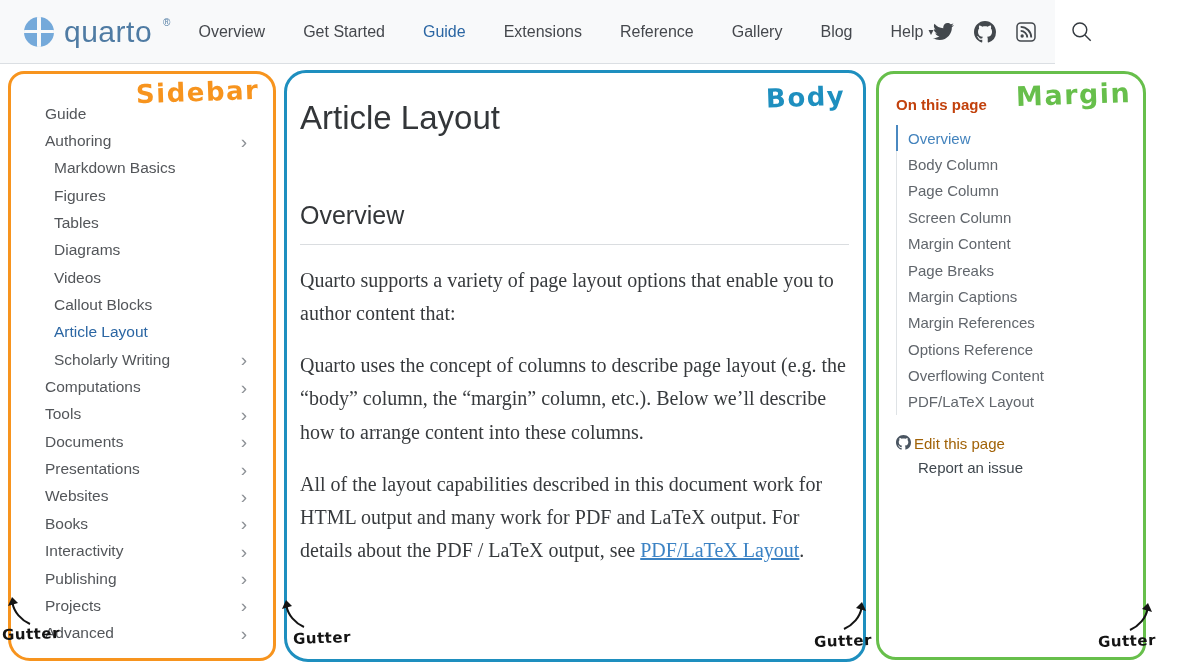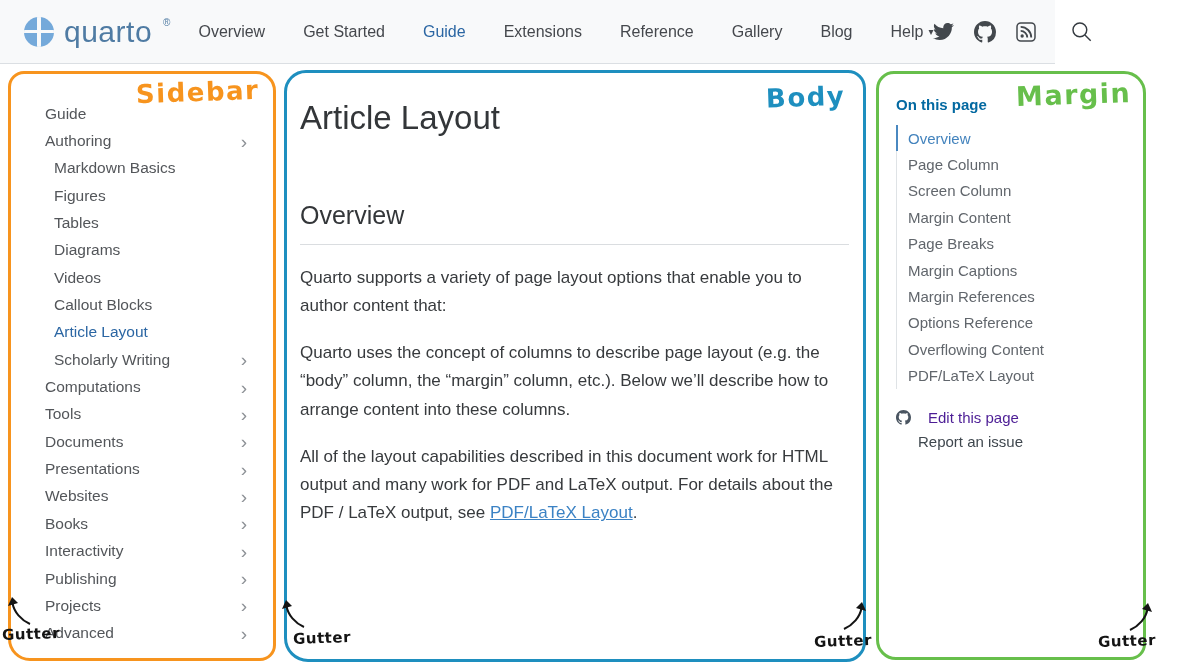--- a/index.html
+++ b/index.html
@@ -53,36 +53,36 @@
   }
   .side-item.sub { padding-left:9px; }
   .side-label.active { color:#2b66a3; }
   .side-chevron { color:#8d9196; font-size:19px; line-height:1; margin-right:4px; }
 
   
   .article { position:absolute; left:13px; right:14px; top:26px; color:#373a3d; }
   .article h1 { font-size:33px; line-height:1.16; font-weight:500; color:#333639; }
   .article h2 { font-size:25px; line-height:1.18; font-weight:500; color:#333639;
                 margin-top:64px; padding-bottom:13px; border-bottom:1px solid #dadde0; }
-  .article p  { font-size:17px; line-height:1.66; margin-top:19px; }
+  .article p  { font-size:20px; line-height:1.66; margin-top:19px;font-family:Liberation Serif, serif; }
   .article ul { margin-top:16px; padding-left:47px; }
   .article li { font-size:16px; line-height:1.68; }
   .doc-link { color:#3b82c4; text-decoration:underline; cursor:pointer; }
 
   
   .toc { position:absolute; left:17px; right:12px; top:22px; }
-  .toc-title { font-size:15px; font-weight:700; color:#0369a1; }
+  .toc-title { font-size:15px; font-weight:700; color:#c2410c; }
   .toc-list { list-style:none; margin-top:12px; }
   .toc-item {
     font-size:15px; color:#61666c; padding:4.7px 0 4.7px 11px;
     border-left:1px solid #dfe3e6; cursor:pointer;
   }
   .toc-item.active { border-left:2px solid #4a88c0; padding-left:10px; color:#4383bd; }
   .toc-extra { margin-top:17px; }
-  .edit-row { display:flex; align-items:center; gap:17px; font-size:15px; color:#4c1d95; padding:3px 0; cursor:pointer; }
+  .edit-row { display:flex; align-items:flex-start; gap:3px; font-size:15px; color:#a16207; padding:3px 0; cursor:pointer; }
   .report-row { font-size:15px; color:#3f474e; padding:4px 0 0 22px; cursor:pointer; }
 
   
   .gutter-note {
     position:absolute; font-size:15px; font-weight:700; color:#141414;
     font-family:"DejaVu Sans", sans-serif; transform:rotate(-2deg); letter-spacing:.5px;
   }
   .gutter-arrow { position:absolute; }
 </style>
 </head>
@@ -254,20 +254,21 @@
   </section>
 
   <section class="region margin-box">
     <span class="region-label">Margin</span>
     <div class="toc">
       <div class="toc-title">On this page</div>
       <ul class="toc-list">
 
           <li class="toc-item active">Overview</li>
 
+          <li class="toc-item">Body Column</li>
 
           <li class="toc-item">Page Column</li>
 
           <li class="toc-item">Screen Column</li>
 
           <li class="toc-item">Margin Content</li>
 
           <li class="toc-item">Page Breaks</li>
 
           <li class="toc-item">Margin Captions</li>

